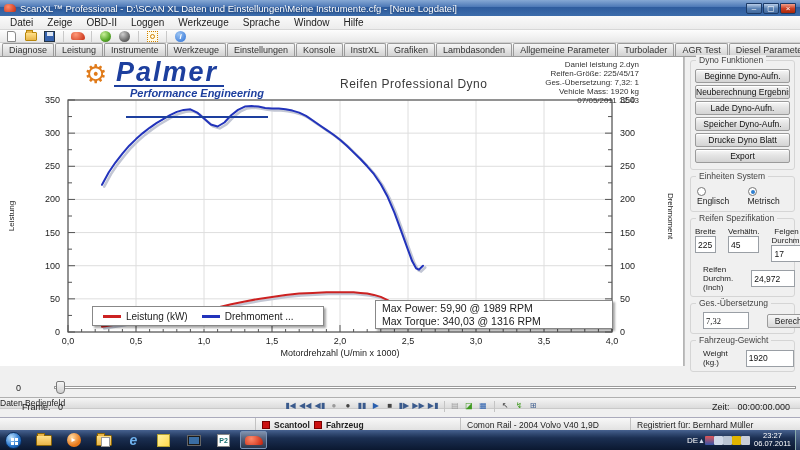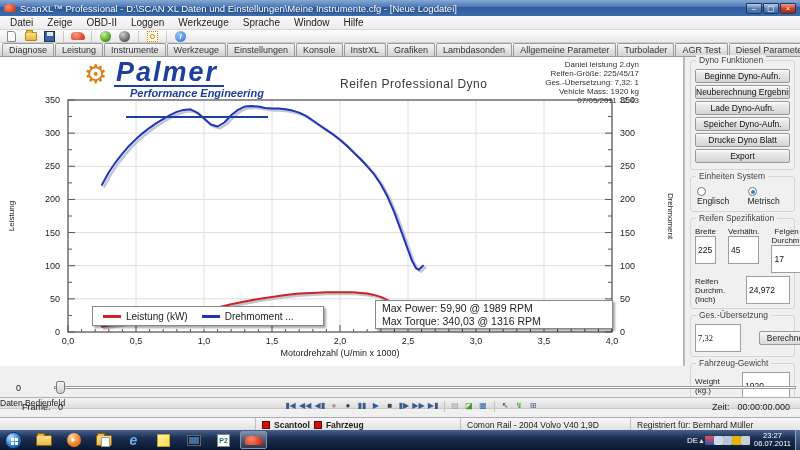--- a/index.html
+++ b/index.html
@@ -55,22 +55,22 @@
   
   .sidebar { left:684px; top:57px; width:116px; height:309px; background:#f0f0f0; border-left:1px solid #c0c0c0; padding:3px 5px; }
   .group { position:relative; border:1px solid #d5d5d5; border-radius:3px; margin-bottom:6px; padding:8px 4px 4px 4px; }
   .group-label { position:absolute; top:-6px; left:5px; background:#f0f0f0; padding:0 3px; font-size:8.5px; color:#444; white-space:nowrap; }
   .sbtn { display:block; width:100%; height:14px; margin-bottom:2px; font-size:8.5px; line-height:12px; text-align:center; color:#111; background:linear-gradient(#f7f7f7,#e4e4e4 45%,#d4d4d4); border:1px solid #9b9b9b; border-radius:2px; box-shadow:inset 0 1px #fff; white-space:nowrap; overflow:hidden; }
   .radio-row { display:flex; gap:10px; font-size:8.5px; align-items:center; padding:1px 2px; }
   .radio { width:9px; height:9px; border:1px solid #777; border-radius:50%; background:#fff; display:inline-block; position:relative; margin-right:3px; vertical-align:-2px; }
   .radio.sel:before { content:""; position:absolute; left:2px; top:2px; width:4px; height:4px; border-radius:50%; background:#2f7fd0; }
   .tire-grid { display:flex; gap:12px; font-size:8px; text-align:center; }
   .tire-grid .col { flex:1; }
-  .field { width:100%; height:28px; background:#fff; border:1px solid #9a9fa5; font-size:8.5px; padding:0 2px; line-height:12px; color:#111; }
-  .inline-row { display:flex; align-items:center; gap:18px; margin-top:3px; font-size:8px; }
+  .field { width:100%; height:17px; background:#fff; border:1px solid #9a9fa5; font-size:8.5px; padding:0 2px; line-height:12px; color:#111; }
+  .inline-row { display:flex; align-items:center; gap:18px; margin-top:3px; font-size:8px;margin-left:8px; }
   .berechne { width:52px; height:14px; flex:none; font-size:8.5px; line-height:12px; text-align:center; background:linear-gradient(#f7f7f7,#d8d8d8); border:1px solid #9b9b9b; border-radius:2px; }
 
   
   .bottom-header { left:0; top:366px; width:800px; height:12px; background:linear-gradient(#f5f5f5,#dcdcdc); border-top:1px solid #b0b0b0; border-bottom:1px solid #c9c9c9; font-size:8.5px; line-height:11px; color:#222;margin-top:31px; }
   .slider-row { left:0; top:378px; width:800px; height:20px; }
   .slider-zero { position:absolute; left:16px; top:5px; font-size:9px; }
   .slider-track { position:absolute; left:54px; top:8px; width:742px; height:3px; background:#fff; border:1px solid #9a9a9a; }
   .slider-handle { position:absolute; left:56px; top:3px; width:9px; height:13px; background:linear-gradient(#f5f5f5,#cfcfcf); border:1px solid #7a7a7a; border-radius:2px 2px 4px 4px; }
   .controls-row { left:0; top:398px; width:800px; height:19px; }
   .frame-label { position:absolute; left:22px; top:4px; font-size:9px; color:#222; }

